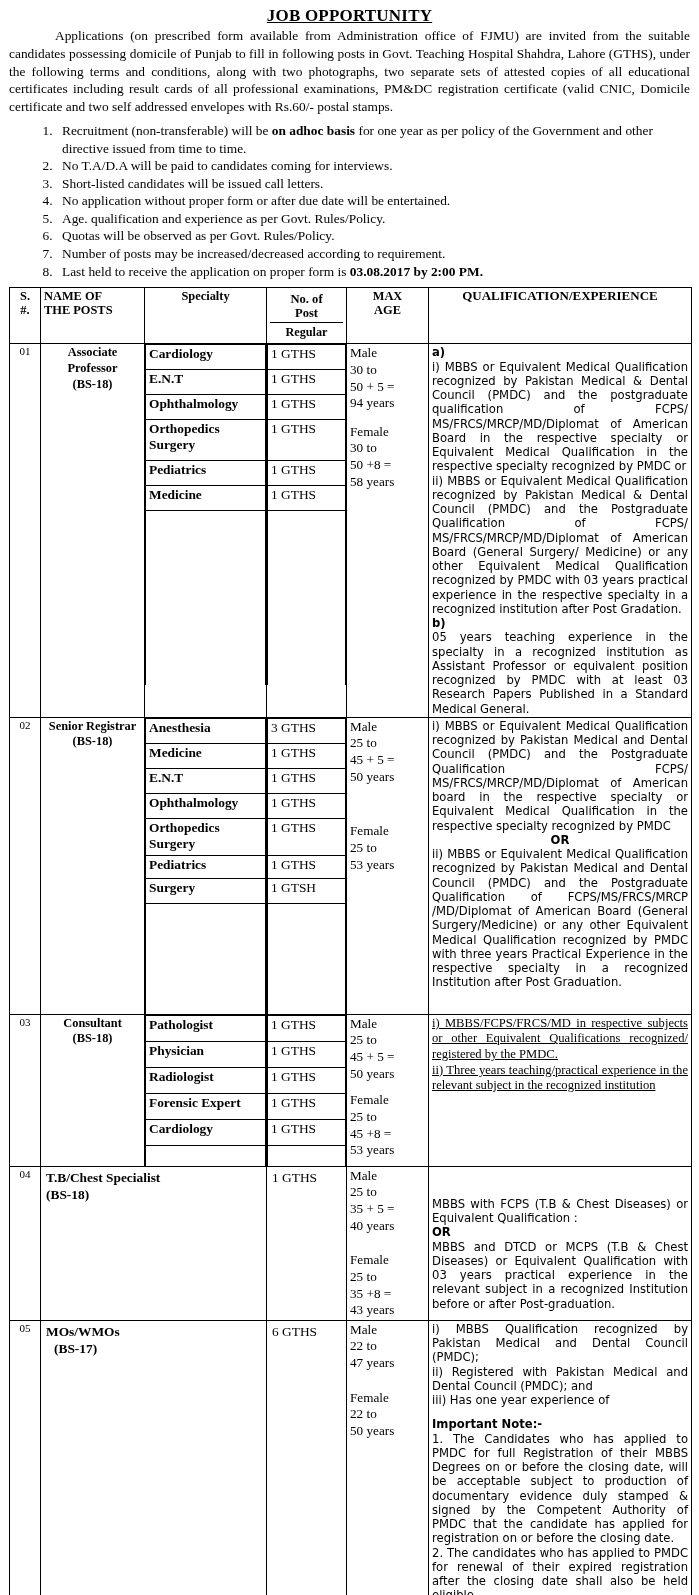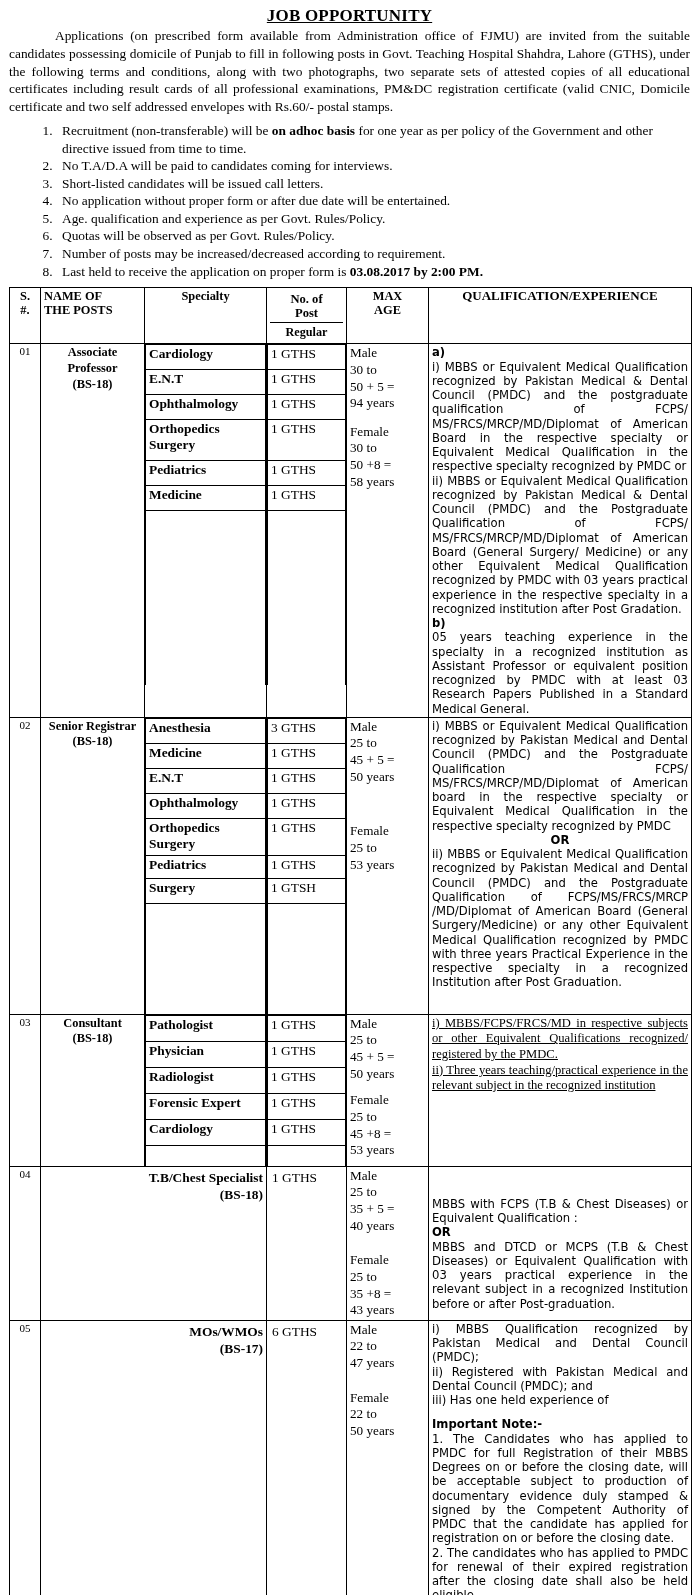--- a/index.html
+++ b/index.html
@@ -101,21 +101,21 @@
     padding-top: 3px;
   }
   td.postname {
     font-weight: bold;
     font-size: 12.4px;
     line-height: 1.26;
     padding-top: 8px;
     text-align: center;
   }
   td.postname.leftal {
-    text-align: right;
+    text-align: left;
     padding-left: 5px;
     padding-top: 3px;
     font-size: 13.4px;
   }
   td.postname .bs { display: block; }
   .specstack, .countstack {
     padding: 0 !important;
     border-left: 1.1px solid #000;
     margin-top: 28px;
   }
@@ -479,21 +479,21 @@
           <span class="grp">22 to</span>
           <span class="grp">47 years</span>
           <span class="gap" style="height:18px"></span>
           <span class="grp">Female</span>
           <span class="grp">22 to</span>
           <span class="grp">50  years</span>
         </td>
         <td class="qual">
           <p>i)      MBBS Qualification recognized by Pakistan Medical and Dental Council (PMDC);</p>
           <p>ii)    Registered with Pakistan Medical and Dental Council (PMDC); and</p>
-          <p>iii)  Has one held experience of</p>
+          <p>iii)  Has one year experience of</p>
           <span class="note-head">Important Note:-</span>
           <p>1. The Candidates who has applied to PMDC for full Registration of their MBBS Degrees on or before the closing date, will be acceptable subject to production of documentary evidence duly stamped &amp; signed by the Competent Authority of PMDC that the candidate has applied for registration on or before the closing date.</p>
           <p>2.  The candidates who has applied to PMDC for renewal of their expired registration after the closing date shall also be held eligible.</p>
 
         </td>
       </tr>
 
     </tbody>
   </table>
 

